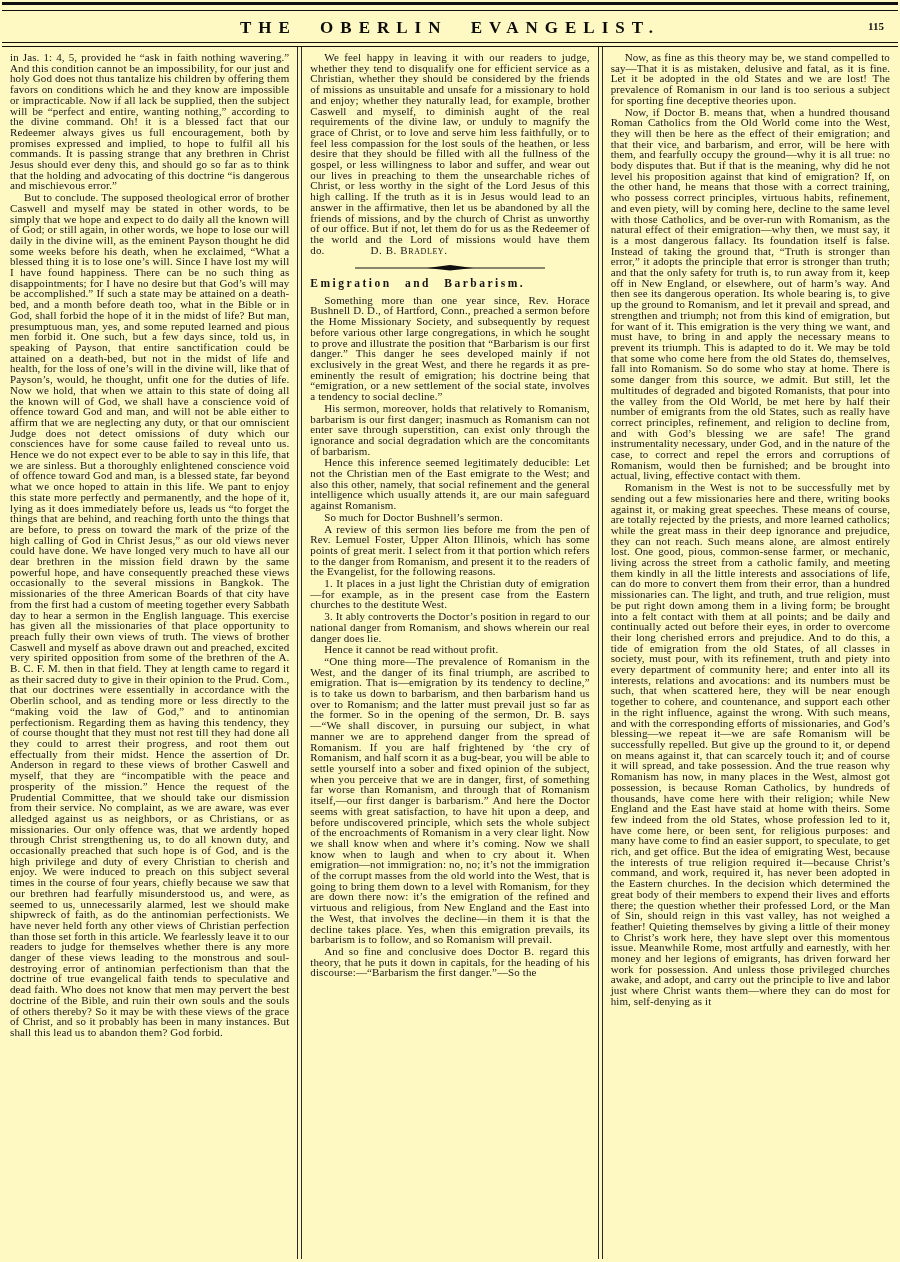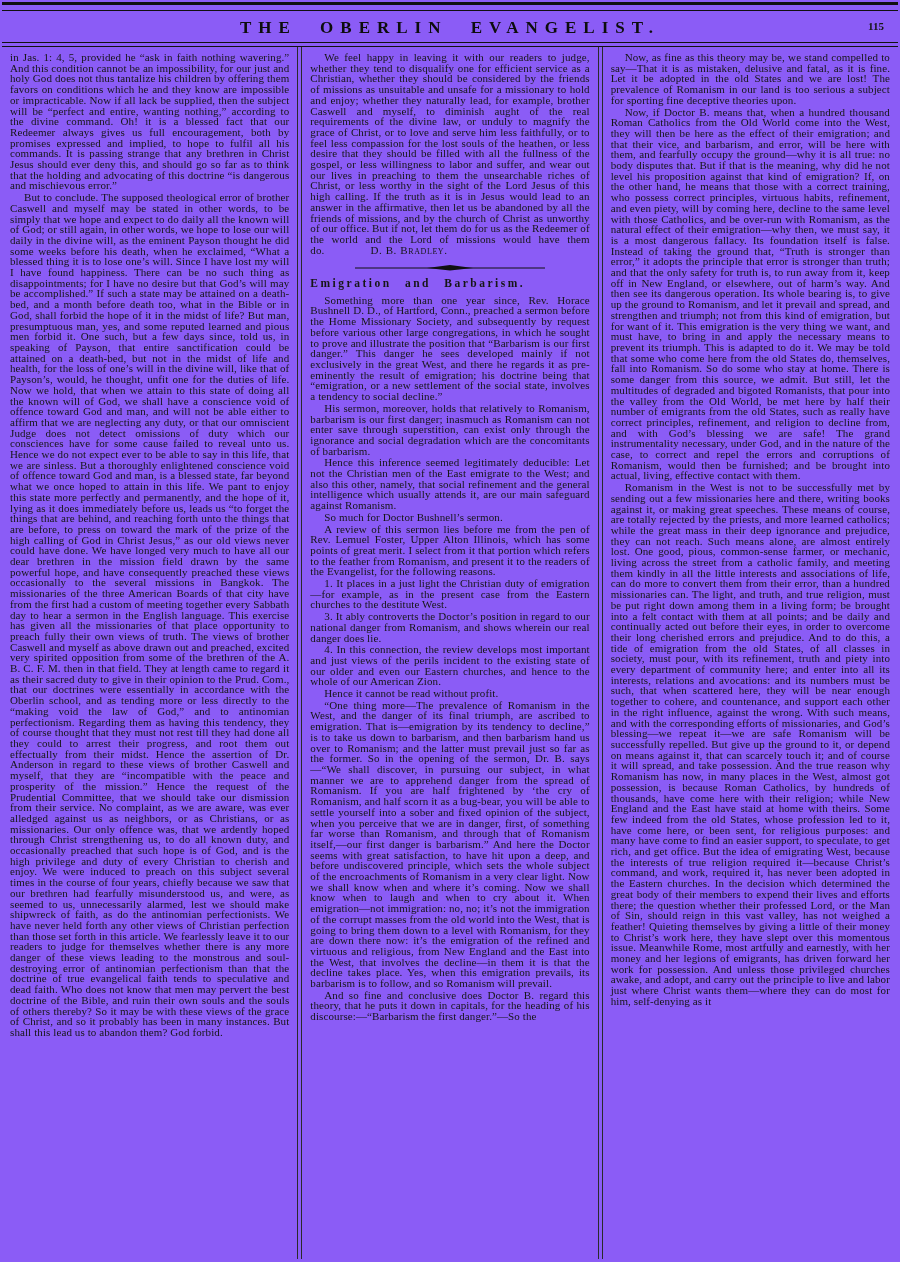--- a/index.html
+++ b/index.html
@@ -1,20 +1,20 @@
 <!DOCTYPE html>
 <html><head>
 <meta charset="utf-8">
 <style>
   html,body { margin:0; padding:0; background:#dddbd4; }
   .page {
     position:relative;
     width:900px; height:1262px;
     margin:0 auto;
-    background:#8b5cf6;
+    background:#fef9c3;
     color:#161616;
     font-family:"Liberation Serif", serif;
     overflow:hidden;
     box-sizing:border-box;
   }
   .top-rule {
     margin:2px 2px 0 2px;
     height:5px;
     border-top:3px solid #101010;
     border-bottom:1px solid #101010;
@@ -124,24 +124,23 @@
           </svg>
         </span>
       </div>
 
       <h2 class="article-title">Emigration and Barbarism.</h2>
 
       <p>Something more than one year since, Rev. Horace Bushnell D. D., of Hartford, Conn., preached a sermon before the Home Missionary Society, and subsequently by request before various other large congregations, in which he sought to prove and illustrate the position that “Barbarism is our first danger.” This danger he sees developed mainly if not exclusively in the great West, and there he regards it as pre-eminently the result of emigration; his doctrine being that “emigration, or a new settlement of the social state, involves a tendency to social decline.”</p>
       <p>His sermon, moreover, holds that relatively to Romanism, barbarism is our first danger; inasmuch as Romanism can not enter save through superstition, can exist only through the ignorance and social degradation which are the concomitants of barbarism.</p>
       <p>Hence this inference seemed legitimately deducible: Let not the Christian men of the East emigrate to the West; and also this other, namely, that social refinement and the general intelligence which usually attends it, are our main safeguard against Romanism.</p>
       <p>So much for Doctor Bushnell’s sermon.</p>
-      <p>A review of this sermon lies before me from the pen of Rev. Lemuel Foster, Upper Alton Illinois, which has some points of great merit. I select from it that portion which refers to the feather from Romanism, and present it to the readers of the Evangelist, for the following reasons.</p>
+      <p>A review of this sermon lies before me from the pen of Rev. Lemuel Foster, Upper Alton Illinois, which has some points of great merit. I select from it that portion which refers to the danger from Romanism, and present it to the readers of the Evangelist, for the following reasons.</p>
       <p>1. It places in a just light the Christian duty of emigration—for example, as in the present case from the Eastern churches to the destitute West.</p>
       <p>3. It ably controverts the Doctor’s position in regard to our national danger from Romanism, and shows wherein our real danger does lie.</p>
-      <p>4. In this connection, the review develops most important and just views of the perils incident to the existing state of our older and even our Eastern churches, and hence to the whole of our American Zion.</p>
       <p>Hence it cannot be read without profit.</p>
       <p>“One thing more—The prevalence of Romanism in the West, and the danger of its final triumph, are ascribed to emigration. That is—emigration by its tendency to decline,” is to take us down to barbarism, and then barbarism hand us over to Romanism; and the latter must prevail just so far as the former. So in the opening of the sermon, Dr. B. says—“We shall discover, in pursuing our subject, in what manner we are to apprehend danger from the spread of Romanism. If you are half frightened by ‘the cry of Romanism, and half scorn it as a bug-bear, you will be able to settle yourself into a sober and fixed opinion of the subject, when you perceive that we are in danger, first, of something far worse than Romanism, and through that of Romanism itself,—our first danger is barbarism.” And here the Doctor seems with great satisfaction, to have hit upon a deep, and before undiscovered principle, which sets the whole subject of the encroachments of Romanism in a very clear light. Now we shall know when and where it’s coming. Now we shall know when to laugh and when to cry about it. When emigration—not immigration: no, no; it’s not the immigration of the corrupt masses from the old world into the West, that is going to bring them down to a level with Romanism, for they are down there now: it’s the emigration of the refined and virtuous and religious, from New England and the East into the West, that involves the decline—in them it is that the decline takes place. Yes, when this emigration prevails, its barbarism is to follow, and so Romanism will prevail.</p>
       <p>And so fine and conclusive does Doctor B. regard this theory, that he puts it down in capitals, for the heading of his discourse:—“Barbarism the first danger.”—So the</p>
     </section>
 
     <div class="colsep"></div>
 
     <section class="col">
       <p>Now, as fine as this theory may be, we stand compelled to say—That it is as mistaken, delusive and fatal, as it is fine. Let it be adopted in the old States and we are lost! The prevalence of Romanism in our land is too serious a subject for sporting fine deceptive theories upon.</p>
       <p>Now, if Doctor B. means that, when a hundred thousand Roman Catholics from the Old World come into the West, they will then be here as the effect of their emigration; and that their vice, and barbarism, and error, will be here with them, and fearfully occupy the ground—why it is all true: no body disputes that. But if that is the meaning, why did he not level his proposition against that kind of emigration? If, on the other hand, he means that those with a correct training, who possess correct principles, virtuous habits, refinement, and even piety, will by coming here, decline to the same level with those Catholics, and be over-run with Romanism, as the natural effect of their emigration—why then, we must say, it is a most dangerous fallacy. Its foundation itself is false. Instead of taking the ground that, “Truth is stronger than error,” it adopts the principle that error is stronger than truth; and that the only safety for truth is, to run away from it, keep off in New England, or elsewhere, out of harm’s way. And then see its dangerous operation. Its whole bearing is, to give up the ground to Romanism, and let it prevail and spread, and strengthen and triumph; not from this kind of emigration, but for want of it. This emigration is the very thing we want, and must have, to bring in and apply the necessary means to prevent its triumph. This is adapted to do it. We may be told that some who come here from the old States do, themselves, fall into Romanism. So do some who stay at home. There is some danger from this source, we admit. But still, let the multitudes of degraded and bigoted Romanists, that pour into the valley from the Old World, be met here by half their number of emigrants from the old States, such as really have correct principles, refinement, and religion to decline from, and with God’s blessing we are safe! The grand instrumentality necessary, under God, and in the nature of the case, to correct and repel the errors and corruptions of Romanism, would then be furnished; and be brought into actual, living, effective contact with them.</p>

